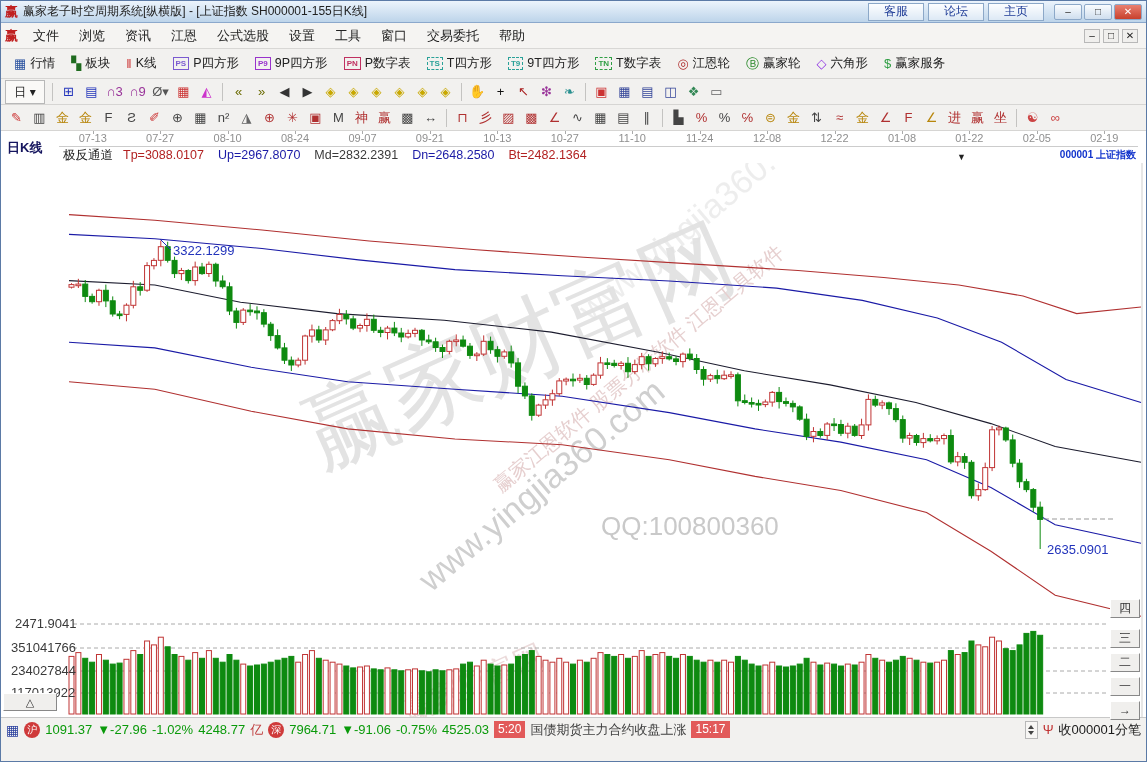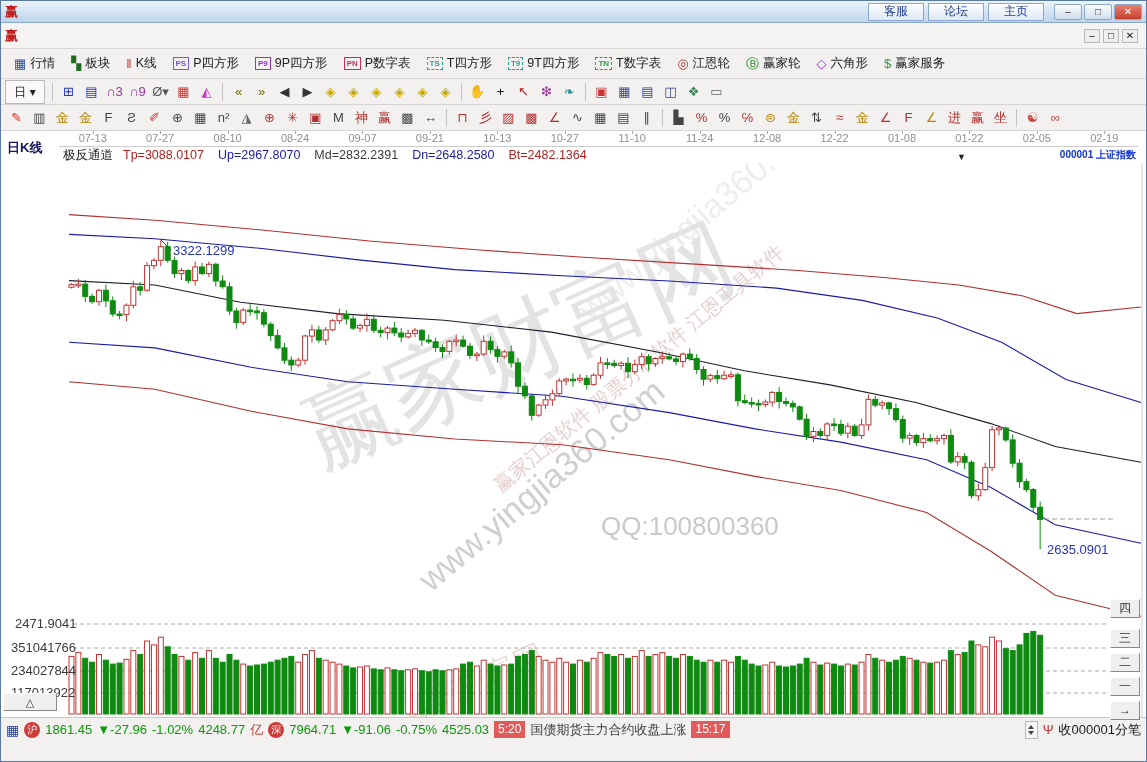--- a/index.html
+++ b/index.html
@@ -75,34 +75,36 @@
   .feed{color:#1a1a1a;}
   .status2{height:22px;background:#f4f3f1;border-top:1px solid #d0d0d0;display:flex;align-items:center;padding:0 8px;font-size:12.5px;color:#111;white-space:nowrap;overflow:hidden;}
 </style>
 </head>
 <body>
 
 <div class="win">
 
   <div class="titlebar">
     <span class="applogo">赢</span>
+    <span class="title">赢家老子时空周期系统[纵横版] - [上证指数  SH000001-155日K线]</span>
     <span class="capbtns" id="cap-btns">
         <span class="capbtn">客服</span>
         <span class="capbtn">论坛</span>
         <span class="capbtn">主页</span>
       </span>
     <span class="winbtns" id="win-btns">
         <span class="wbtn ">–</span>
         <span class="wbtn ">□</span>
         <span class="wbtn close">✕</span>
       </span>
   </div>
 
   <div class="menubar">
     <span class="applogo">赢</span>
+    <span id="menu-items"><span class="mi">文件</span><span class="mi">浏览</span><span class="mi">资讯</span><span class="mi">江恩</span><span class="mi">公式选股</span><span class="mi">设置</span><span class="mi">工具</span><span class="mi">窗口</span><span class="mi">交易委托</span><span class="mi">帮助</span></span>
     <span class="mdibtns" id="mdi-btns">
         <span class="mdibtn">–</span>
         <span class="mdibtn">□</span>
         <span class="mdibtn">✕</span>
       </span>
   </div>
 
   <div class="tb tb1" id="tb1">
       <span class="tbi">
         <span class="t1ico" style="color: rgb(42, 82, 160);">▦</span>
@@ -740,21 +742,21 @@
         <span class="pbtn" style="top: 522px;">二</span>
         <span class="pbtn" style="top: 546px;">一</span>
         <span class="pbtn" style="top: 570px;">→</span>
       </div>
     <button class="tri-btn">△</button>
   </div>
 
   <div class="status1">
     <span class="s-ico">▦</span>
     <span class="circ">沪</span>
-    <span class="g">1861.45</span>
+    <span class="g">1091.37</span>
     <span class="g">▼-27.96</span>
     <span class="g">-1.02%</span>
     <span class="g">4248.77</span>
     <span class="r">亿</span>
     <span class="circ">深</span>
     <span class="g">7964.71</span>
     <span class="g">▼-91.06</span>
     <span class="g">-0.75%</span>
     <span class="g">4525.03</span>
     <span class="badge">5:20</span>

